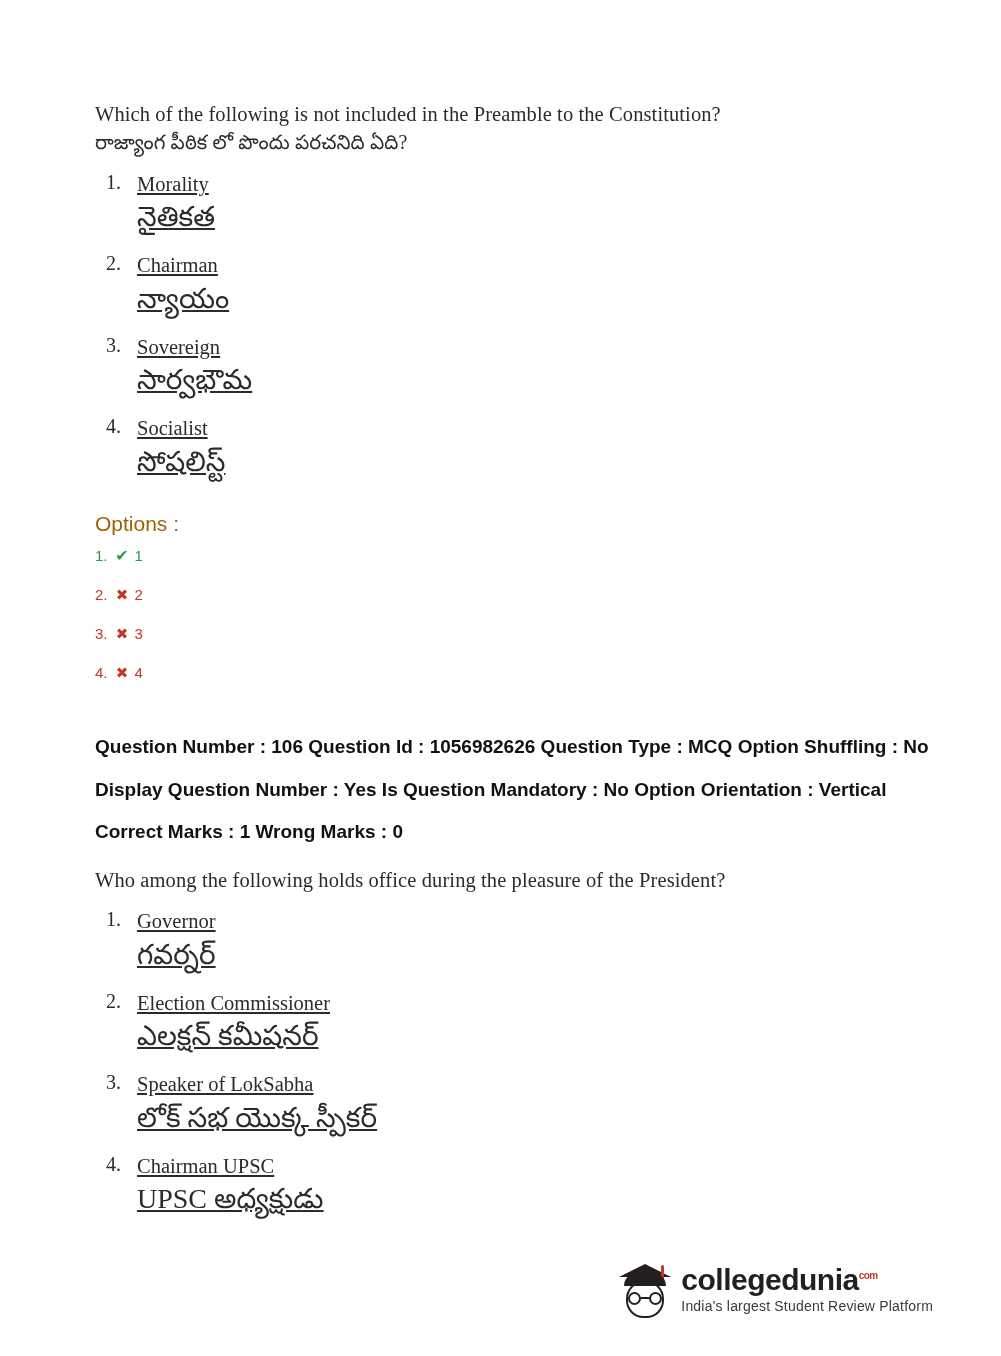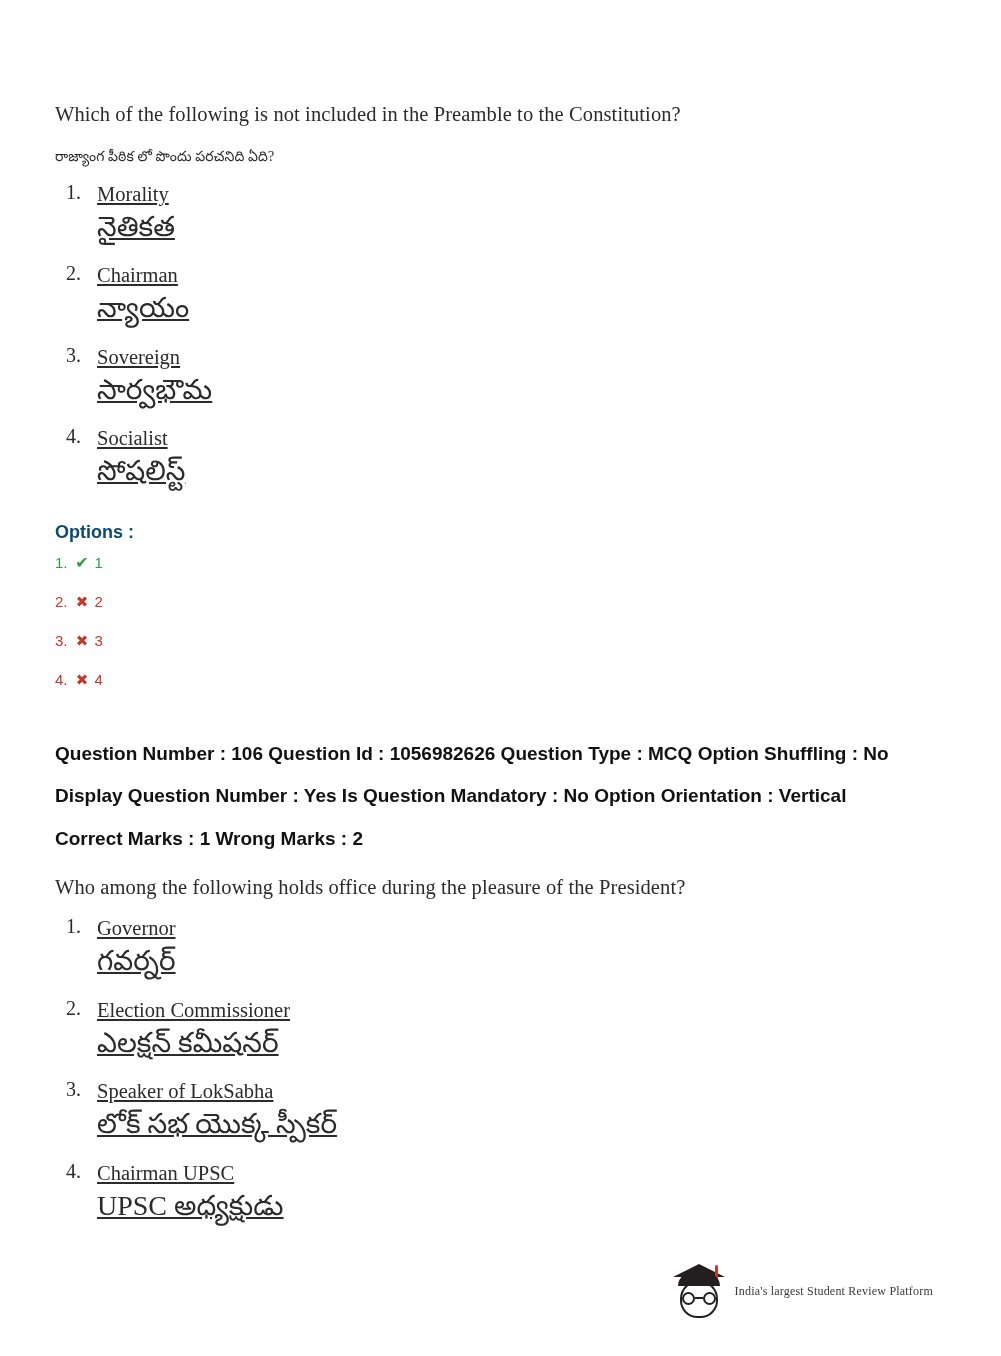--- a/index.html
+++ b/index.html
@@ -13,34 +13,34 @@
     position: relative;
     font-family: "Liberation Serif", serif;
     color: #1a1a1a;
     overflow: hidden;
   }
   .page {
     position: relative;
     width: 955px;
     height: 1356px;
     box-sizing: border-box;
-    padding: 100px 105px 0 55px;
+    padding: 100px 105px 0 95px;
   }
   .q-stem {
     font-family: "Liberation Serif", serif;
     font-size: 20.5px;
     line-height: 1.38;
     color: #2b2b2b;
     letter-spacing: 0.1px;
   }
   .q-stem .eng { display: block; }
   .q-stem .tel {
     display: block;
-    font-size: 14px;
-    margin-top: 19px;
+    font-size: 20px;
+    margin-top: 1px;
   }
   .opt-list {
     margin: 14px 0 0 0;
     padding: 0;
     list-style: none;
   }
   .opt-item {
     display: flex;
     align-items: flex-start;
     margin-bottom: 17px;
@@ -59,23 +59,23 @@
     line-height: 1.33;
     color: #2b2b2b;
     text-decoration: underline;
   }
   .opt-text .tel {
     display: block;
     font-size: 28px;
   }
   .options-heading {
     font-family: "Liberation Sans", sans-serif;
-    font-weight: bold;
-    font-size: 18px;
-    color: #0c4a6e;
+    font-weight: normal;
+    font-size: 21px;
+    color: #a16207;
     margin-top: 32px;
     margin-bottom: 10px;
   }
   .ans-row {
     font-family: "Liberation Sans", sans-serif;
     font-size: 15px;
     margin: 0 0 21px 0;
     display: flex;
     align-items: center;
   }
@@ -195,22 +195,22 @@
     font-weight: bold;
     color: #231f20;
     letter-spacing: -0.5px;
   }
   .logo-word sup {
     font-size: 10px;
     color: #c0392b;
     vertical-align: super;
   }
   .logo-tag {
-    font-family: Liberation Serif, serif;
-    font-size: 12px;
+    font-family: Liberation Sans, sans-serif;
+    font-size: 14px;
     color: #3a3a3a;
     margin-top: 4px;
     letter-spacing: 0.2px;
   }
 </style>
 </head>
 <body>
 
 <div class="page">
 
@@ -272,21 +272,21 @@
       <span class="ans-idx">4.</span>
       <span class="ans-mark cross">✖</span>
       <span class="ans-val">4</span>
     </div>
   </div>
 
   <div class="q2-block">
     <div class="meta">
       <div>Question Number : 106 Question Id : 1056982626 Question Type : MCQ Option Shuffling : No</div>
       <div>Display Question Number : Yes Is Question Mandatory : No Option Orientation : Vertical</div>
-      <div>Correct Marks : 1 Wrong Marks : 2</div>
+      <div>Correct Marks : 1 Wrong Marks : 0</div>
     </div>
 
     <div class="q-stem" style="margin-top:12px;">
       <span class="eng">Who among the following holds office during the pleasure of the President?</span>
     </div>
 
     <ul class="opt-list">
       <li class="opt-item">
         <span class="opt-num">1.</span>
         <span class="opt-text">
@@ -326,17 +326,20 @@
       </div>
       <div class="face"></div>
       <div class="hair"></div>
       <div class="glasses">
         <div class="lens l"></div>
         <div class="bridge"></div>
         <div class="lens r"></div>
       </div>
     </div>
     <div class="logo-text">
+      <div class="logo-word">
+        <span>collegedunia</span><sup>com</sup>
+      </div>
       <div class="logo-tag">India's largest Student Review Platform</div>
     </div>
   </div>
 
 </div>
 
 </body></html>

